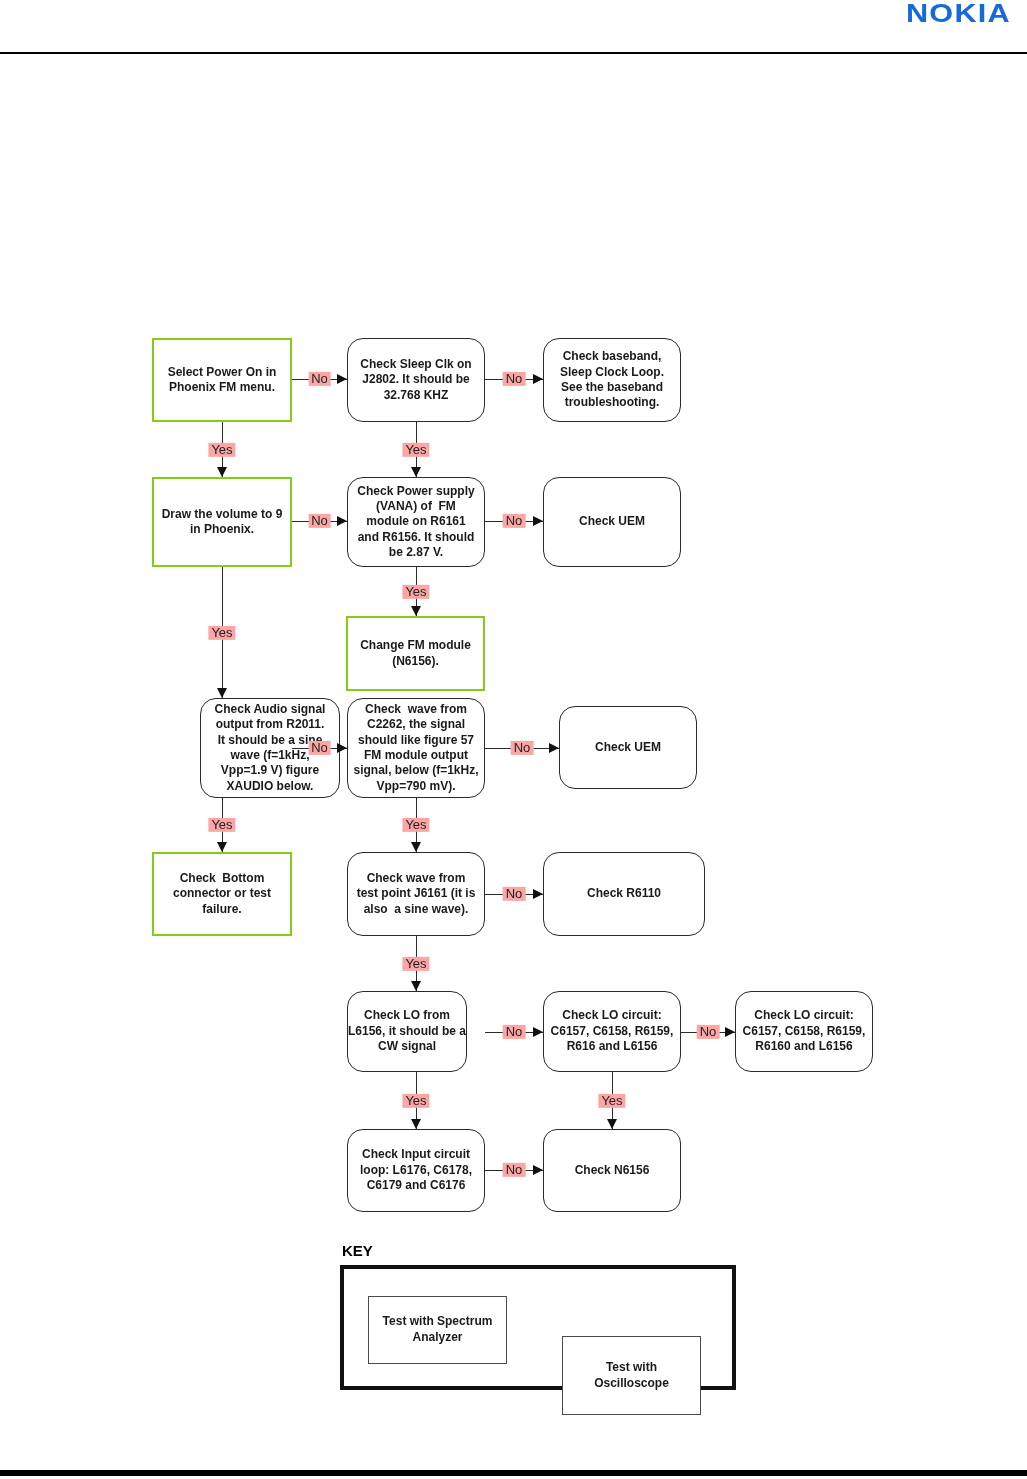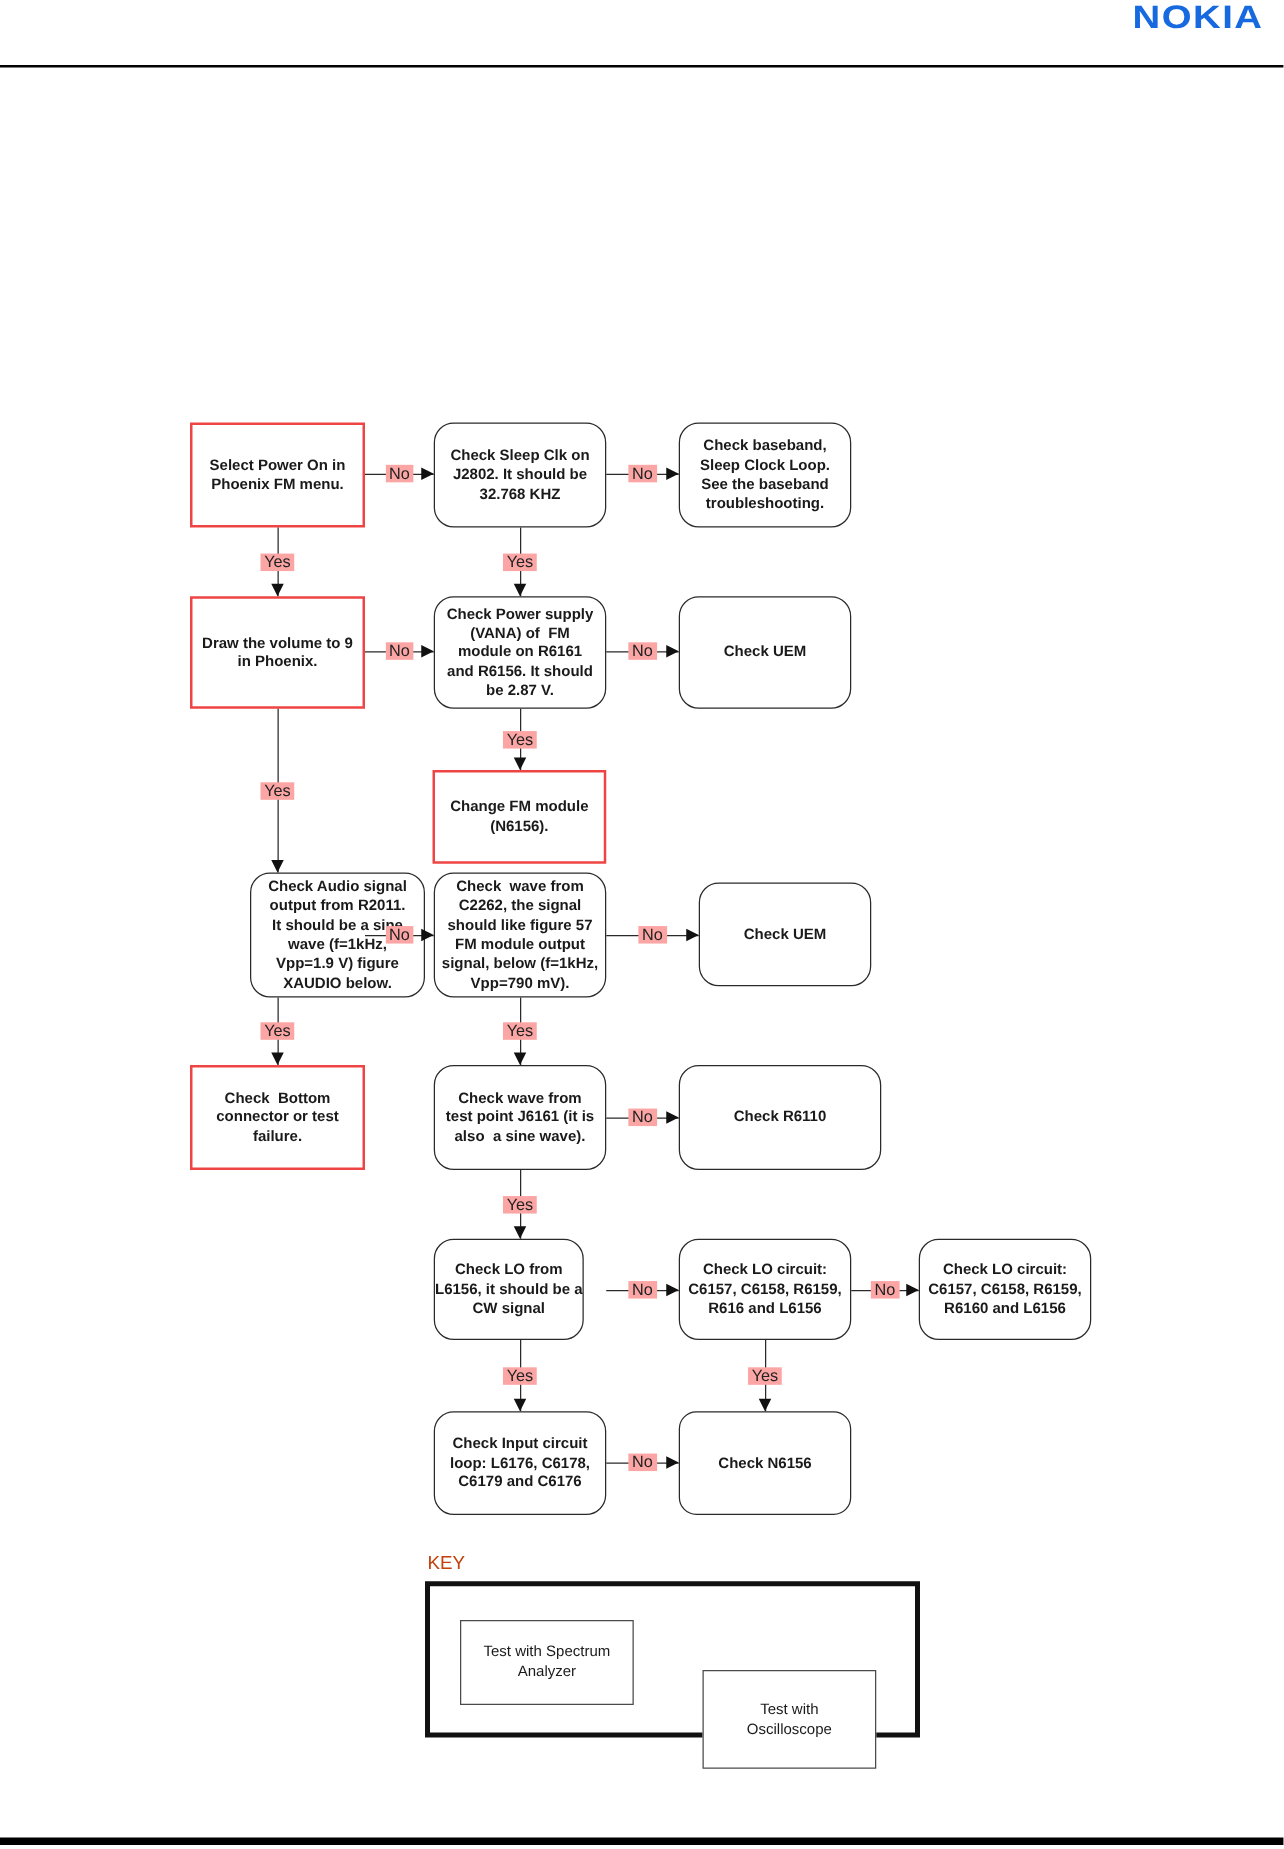--- a/index.html
+++ b/index.html
@@ -16,21 +16,21 @@
   .bottom-rule{position:absolute;left:0;top:1470px;width:1027px;height:6px;background:#000;}
 
   .flow{position:absolute;left:0;top:0;width:1027px;height:1479px;}
 
   .node{
     position:absolute;box-sizing:border-box;background:#fff;
     display:flex;align-items:center;justify-content:center;
     text-align:center;font-weight:bold;font-size:12px;line-height:1.28;
     white-space:pre;color:#1a1a1a;
   }
-  .node.rect{border:2px solid #ef4444;text-align:center;}
+  .node.rect{border:2px solid #84cc16;text-align:center;}
   .node.rounded{border:1.5px solid #2a2a2a;border-radius:16px;}
 
   .hconn{position:absolute;height:0;border-top:1.5px solid #2a2a2a;}
   .hconn::after{
     content:"";position:absolute;right:0;top:-6px;width:0;height:0;
     border-top:5px solid transparent;border-bottom:5px solid transparent;
     border-left:10px solid #111;
   }
   .vconn{position:absolute;width:0;border-left:1.5px solid #2a2a2a;}
   .vconn::after{
@@ -38,26 +38,26 @@
     border-left:5px solid transparent;border-right:5px solid transparent;
     border-top:10px solid #111;
   }
   .conn-label{
     position:absolute;background:#fca5a5;padding:0 3px;
     font-size:13px;font-weight:normal;color:#222;line-height:1.1;
   }
   .hconn .conn-label{left:50%;top:-1px;transform:translate(-50%,-50%);}
   .vconn .conn-label{left:-1px;top:50%;transform:translate(-50%,-50%);}
 
-  .key-title{position:absolute;left:342px;top:1242px;font-size:15px;font-weight:normal;color:#c2410c;text-align:right;}
+  .key-title{position:absolute;left:342px;top:1242px;font-size:15px;font-weight:bold;color:#000000;text-align:right;}
   .key-outline{position:absolute;left:340px;top:1265px;width:396px;height:125px;box-sizing:border-box;border:4px solid #111;background:#fff;}
   .key-item{
     position:absolute;box-sizing:border-box;border:1.5px solid #4a4a4a;background:#fff;
     display:flex;align-items:center;justify-content:center;text-align:center;
-    font-weight:normal;font-size:12px;line-height:1.3;white-space:pre;color:#1a1a1a;
+    font-weight:bold;font-size:12px;line-height:1.3;white-space:pre;color:#1a1a1a;
   }
 </style>
 </head>
 <body>
 
 <div class="page">
 
   <div class="logo" style="color: rgb(23, 105, 224);">NOKIA</div>
   <div class="top-rule"></div>
 

